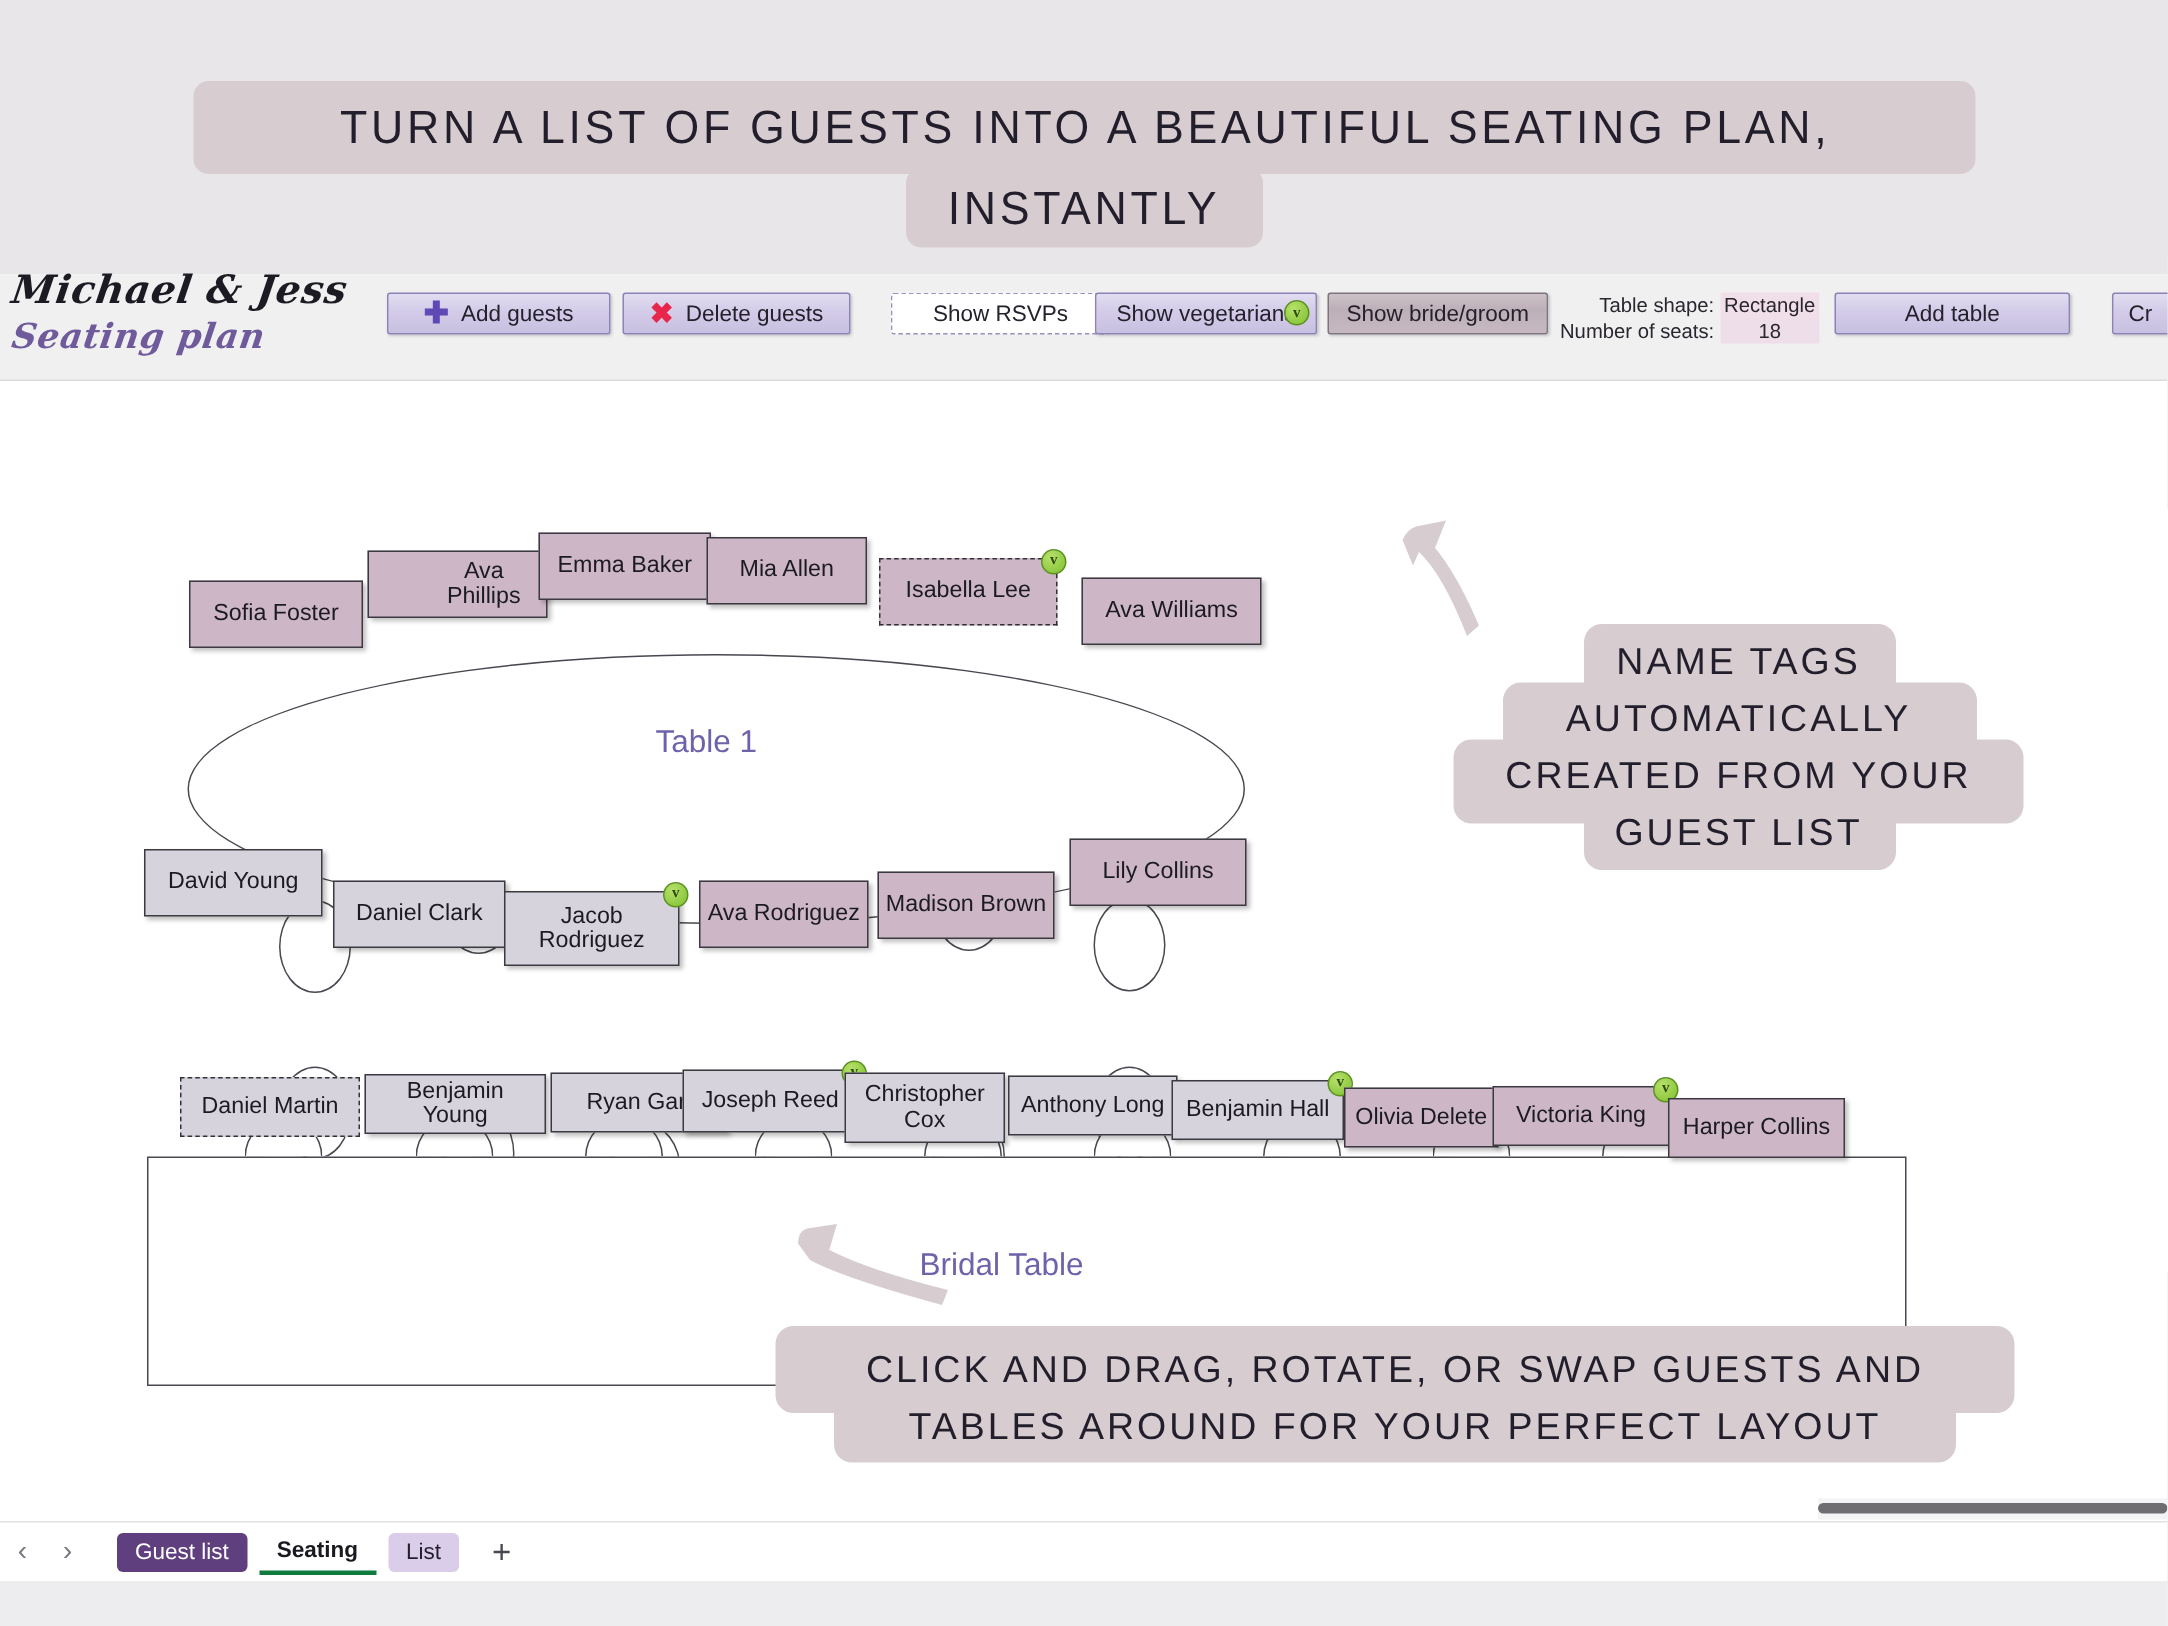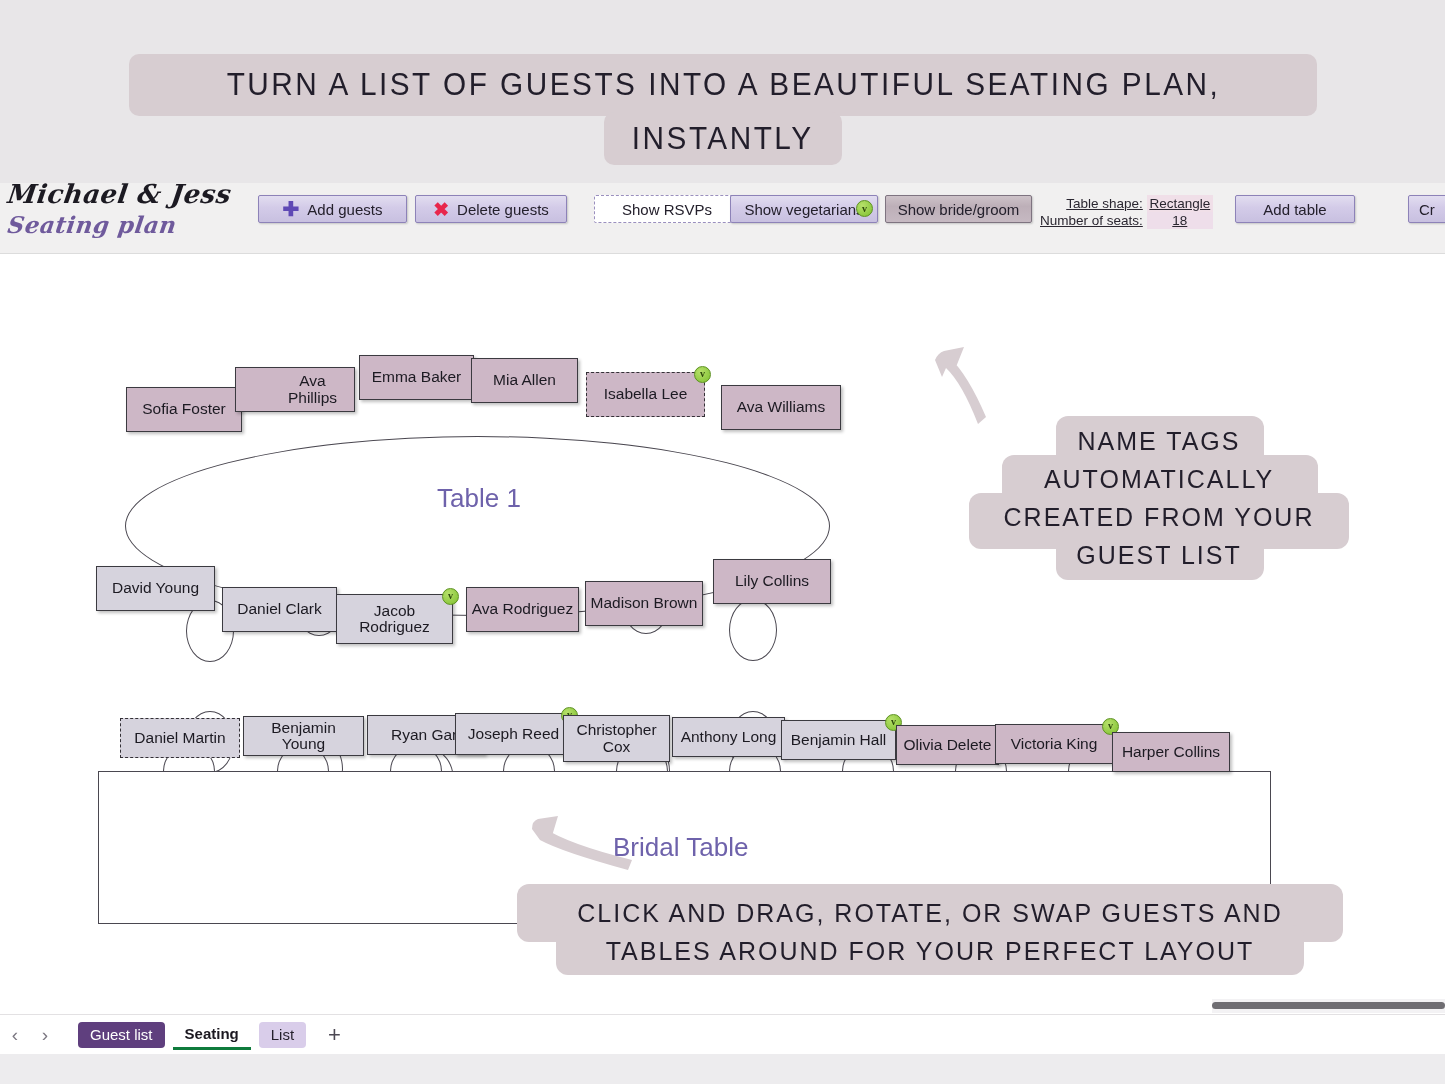--- a/index.html
+++ b/index.html
@@ -86,21 +86,21 @@
     display: inline-flex; align-items: center; justify-content: center;
     width: 17px; height: 17px; border-radius: 50%;
     background: radial-gradient(circle at 35% 30%, #b6e06a, #7fc030);
     border: 1px solid #5c9120;
     color: #2e4a0c; font-size: 10px; font-weight: bold;
     font-family: "Liberation Serif", serif;
   }
 
   .field-group {
     position: absolute; left: 1040px; top: 12px;
-    font-size: 13.5px; color: #2a2630; line-height: 17px; text-decoration: underline;
+    font-size: 13.5px; color: #2a2630; line-height: 17px;
   }
   .field-row { display: flex; align-items: center; justify-content: flex-end; }
   .field-label { text-align: right; padding-right: 4px; }
   .field-value {
     width: 66px; background: #f0dfe8; text-align: center;
     color: #2a2630;
   }
   .field-value.second { background: #eedeea; }
 
   
@@ -140,21 +140,21 @@
     border-radius: 50%;
     background: #ffffff;
   }
   .table-rect {
     position: absolute;
     border: 1.4px solid #4a4750;
     background: #ffffff;
   }
   .table-label {
     position: absolute;
-    font-size: 26px; color: #6e62ab;
+    font-size: 21px; color: #6e62ab;
     white-space: nowrap;
   }
 
   
   .callout-text {
     position: absolute;
     font-size: 25px; letter-spacing: 2px; color: #221e2b;
     text-align: center; line-height: 38px;
   }
   .cloud-line {
@@ -251,21 +251,21 @@
         <div class="field-row">
           <span class="field-label">Table shape:</span>
           <span class="field-value">Rectangle</span>
         </div>
         <div class="field-row">
           <span class="field-label">Number of seats:</span>
           <span class="field-value second">18</span>
         </div>
       </div>
 
-      <div class="tbtn" style="left:1223px; top:12px; width:120px;margin-left:12px;">
+      <div class="tbtn" style="left:1223px; top:12px; width:157px;">
         <span>Add table</span>
       </div>
 
       <div class="tbtn" style="left:1408px; top:12px; width:100px;">
         <span style="position:absolute; left:10px;text-align:center;">Cr</span>
       </div>
     </div>
 
     <div class="canvas">
 
@@ -282,21 +282,21 @@
       <div class="chair" style="left:508px; top:496px; width:48px; height:62px; border-radius:50%;"></div>
       <div class="chair" style="left:622px; top:486px; width:48px; height:62px; border-radius:50%;"></div>
       <div class="chair" style="left:729px; top:457px; width:48px; height:62px; border-radius:50%;"></div>
 
       <div class="table-ellipse" style="left:125px; top:182px; width:705px; height:180px;"></div>
       <div class="table-label" style="left:437px; top:229px;">Table 1</div>
 
       <div class="nametag mauve" style="left:126px; top:133px; width:116px; height:45px;">
         <span>Sofia Foster</span>
       </div>
-      <div class="nametag mauve" style="left:235px; top:113px; width:120px; height:45px;padding-left:39px;">
+      <div class="nametag mauve" style="left:245px; top:113px; width:120px; height:45px;padding-left:39px;">
         <span>Ava Phillips</span>
       </div>
       <div class="nametag mauve" style="left:359px; top:101px; width:115px; height:45px;">
         <span>Emma Baker</span>
       </div>
       <div class="nametag mauve" style="left:471px; top:104px; width:107px; height:45px;">
         <span>Mia Allen</span>
       </div>
       <div class="nametag mauve selected" style="left:586px; top:118px; width:119px; height:45px;">
         <span>Isabella Lee</span>

